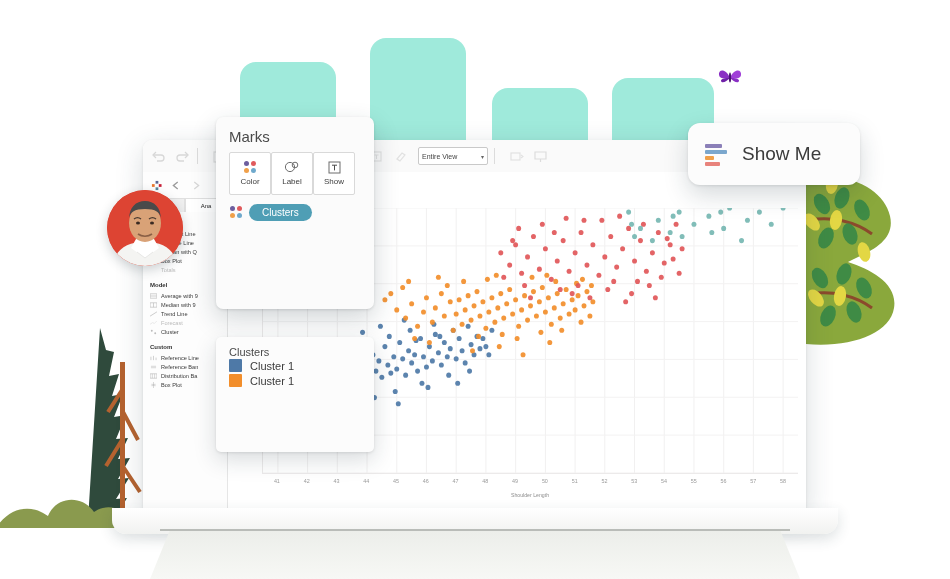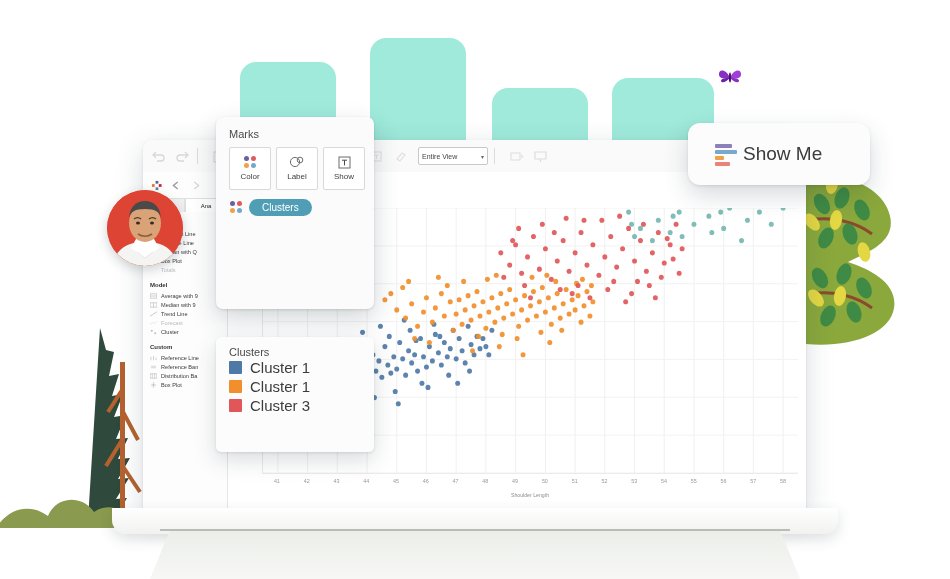--- a/index.html
+++ b/index.html
@@ -63,54 +63,54 @@
   .xaxis{position:absolute;left:34px;right:8px;bottom:14px;height:22px;}
   .xtick{position:absolute;font-size:5.4px;color:#9a9a9a;transform:translateX(-50%);}
   .xtitle{position:absolute;left:0;right:0;bottom:0;text-align:center;font-size:5.2px;color:#8d8d8d;}
   .yaxis{position:absolute;left:6px;top:36px;bottom:38px;width:28px;}
   .ytick{position:absolute;right:3px;font-size:5.4px;color:#b6b6b6;transform:translateY(-50%);}
 
   
   #marks-card{position:absolute;left:216px;top:117px;width:158px;height:192px;background:#fbfbfb;
       border-radius:7px;box-shadow:0 10px 26px rgba(30,50,60,.20),0 1px 3px rgba(0,0,0,.12);
       padding:0;}
-  .card-title{font-size:11px;color:#4a4a4a;padding:11px 0 0 13px;}
+  .card-title{font-size:15px;color:#4a4a4a;padding:11px 0 0 13px;}
   .marks-select{margin:9px 13px 0 13px;height:19px;border:1px solid #d4d4d4;background:#fff;
       border-radius:2px;display:flex;align-items:center;padding:0 4px;gap:6px;}
   .marks-select .lbl{font-size:9px;color:#3d3d3d;flex:1;}
   .circle-ico{width:8px;height:8px;border:1.2px solid #6d6d6d;border-radius:50%;}
   .caret{width:0;height:0;border-left:3.5px solid transparent;border-right:3.5px solid transparent;
       border-top:4px solid #5a5a5a;}
   .card-sep{width:1px;height:12px;background:#dadada;margin-left:2px;}
-  .btn-grid{display:flex;gap:5px;margin:7px 0 0 13px;}
+  .btn-grid{display:flex;gap:0;margin:7px 0 0 13px;}
   .mbtn{width:40px;height:41px;border:1px solid #d9d9d9;background:#fff;border-radius:2px;
       display:flex;flex-direction:column;align-items:center;justify-content:center;gap:3px;}
   .mbtn .txt{font-size:8px;color:#3d3d3d;}
   .clusters-row{display:flex;align-items:center;gap:6px;margin:9px 0 0 13px;}
   .cluster-pill{background:#4f9eb5;color:#fff;font-size:10px;border-radius:9px;
       padding:3px 13px;}
 
   
   .dots4{width:14px;height:13px;position:relative;}
   .dots4 i{position:absolute;width:5px;height:5px;border-radius:50%;}
   .dots3{width:14px;height:11px;position:relative;}
   .dots3 i{position:absolute;width:3.4px;height:3.4px;border-radius:50%;border:1px solid #7b7b7b;}
 
   
   #legend-card{position:absolute;left:216px;top:337px;width:158px;height:115px;background:#fcfcfc;
       border-radius:5px;box-shadow:0 8px 22px rgba(30,50,60,.17),0 1px 3px rgba(0,0,0,.10);}
   .legend-title{font-size:11px;color:#4a4a4a;padding:9px 0 0 13px;}
   .legend-item{display:flex;align-items:center;gap:8px;padding:1px 0 1px 13px;}
   .legend-sw{width:13px;height:13px;border-radius:1px;}
-  .legend-lb{font-size:15px;color:#3c3c3c;}
+  .legend-lb{font-size:11px;color:#3c3c3c;}
 
   
   #showme{position:absolute;left:688px;top:123px;width:155px;height:62px;background:#fcfcfc;
       border-radius:12px;box-shadow:0 10px 24px rgba(30,50,60,.18),0 1px 3px rgba(0,0,0,.10);
-      display:flex;align-items:center;gap:4px;padding-left:27px;}
+      display:flex;align-items:center;gap:13px;padding-left:17px;}
   #showme .sm-txt{font-size:19px;color:#3b3b3b;}
   .sm-ico{width:24px;height:22px;position:relative;}
   .sm-ico i{position:absolute;height:4px;border-radius:1px;}
 
   
   #avatar{position:absolute;left:107px;top:190px;width:76px;height:76px;border-radius:50%;
       overflow:hidden;box-shadow:0 4px 12px rgba(30,50,60,.22);background:#dd4433;}
 </style>
 </head>
 <body>
@@ -691,24 +691,20 @@
     <div class="legend-title">Clusters</div>
     <div id="legend-items">
         <div class="legend-item">
           <div class="legend-sw" style="background: rgb(78, 121, 167);"></div>
           <div class="legend-lb">Cluster 1</div>
         </div>
         <div class="legend-item">
           <div class="legend-sw" style="background: rgb(242, 142, 43);"></div>
           <div class="legend-lb">Cluster 1</div>
         </div>
-        <div class="legend-item">
-          <div class="legend-sw" style="background: rgb(225, 87, 89);"></div>
-          <div class="legend-lb">Cluster 3</div>
-        </div>
       </div>
   </div>
 
   <div id="showme">
     <div class="sm-ico">
       <i style="left:0;top:1px;width:17px;background:#8b80b8"></i>
       <i style="left:0;top:7px;width:22px;background:#7ba7cd"></i>
       <i style="left:0;top:13px;width:9px;background:#f0a04a"></i>
       <i style="left:0;top:19px;width:15px;background:#e8837c"></i>
     </div>

